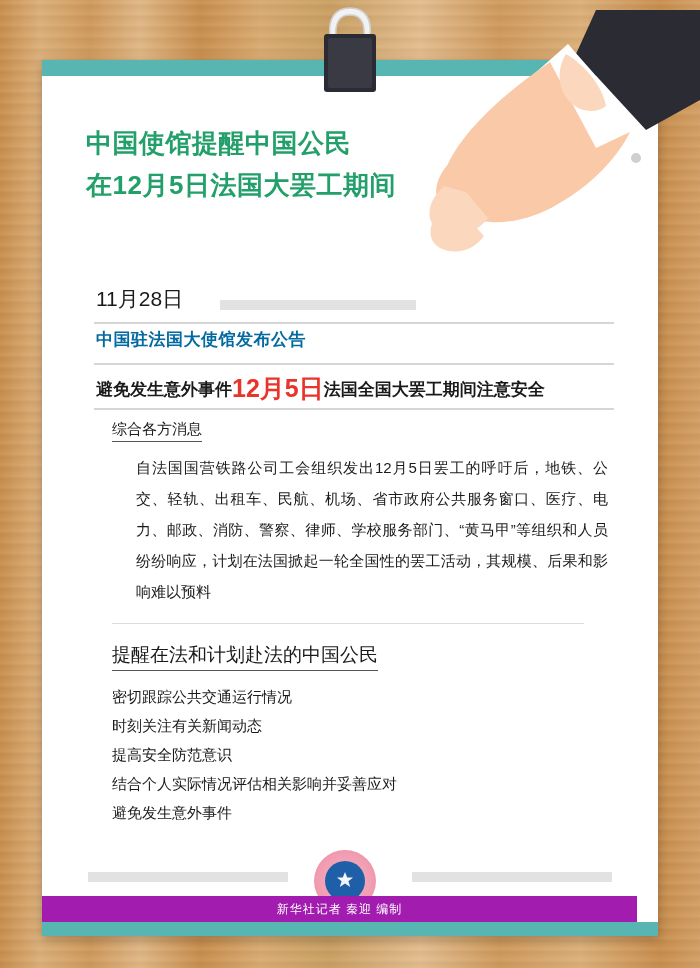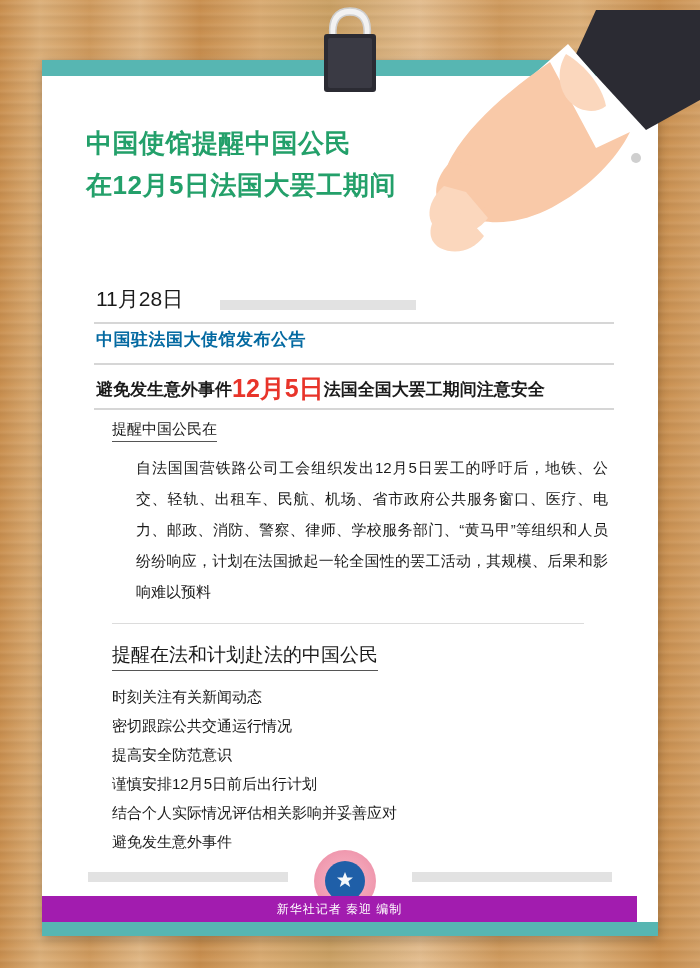--- a/index.html
+++ b/index.html
@@ -280,31 +280,30 @@
       <div class="date-rule"></div>
 
       <div class="subhead">中国驻法国大使馆发布公告</div>
       <div class="subhead-rule"></div>
 
       <div class="headline">
         <span>避免发生意外事件</span><span class="hl-red">12月5日</span><span>法国全国大罢工期间注意安全</span>
       </div>
       <div class="headline-rule"></div>
 
-      <div class="sec1-label">提醒中国公民在</div>
+      <div class="sec1-label">综合各方消息</div>
       <div class="sec1-body">自法国国营铁路公司工会组织发出12月5日罢工的呼吁后，地铁、公交、轻轨、出租车、民航、机场、省市政府公共服务窗口、医疗、电力、邮政、消防、警察、律师、学校服务部门、“黄马甲”等组织和人员纷纷响应，计划在法国掀起一轮全国性的罢工活动，其规模、后果和影响难以预料</div>
 
       <div class="mid-rule"></div>
 
       <div class="sec2-label">提醒在法和计划赴法的中国公民</div>
       <div class="sec2-list">
+        <div>密切跟踪公共交通运行情况</div>
         <div>时刻关注有关新闻动态</div>
-        <div>密切跟踪公共交通运行情况</div>
         <div>提高安全防范意识</div>
-        <div>谨慎安排12月5日前后出行计划</div>
         <div>结合个人实际情况评估相关影响并妥善应对</div>
         <div>避免发生意外事件</div>
       </div>
 
       <div class="bottom-bars">
         <div class="bar-left"></div>
         <div class="bar-right"></div>
       </div>
 
       <div class="emblem">

